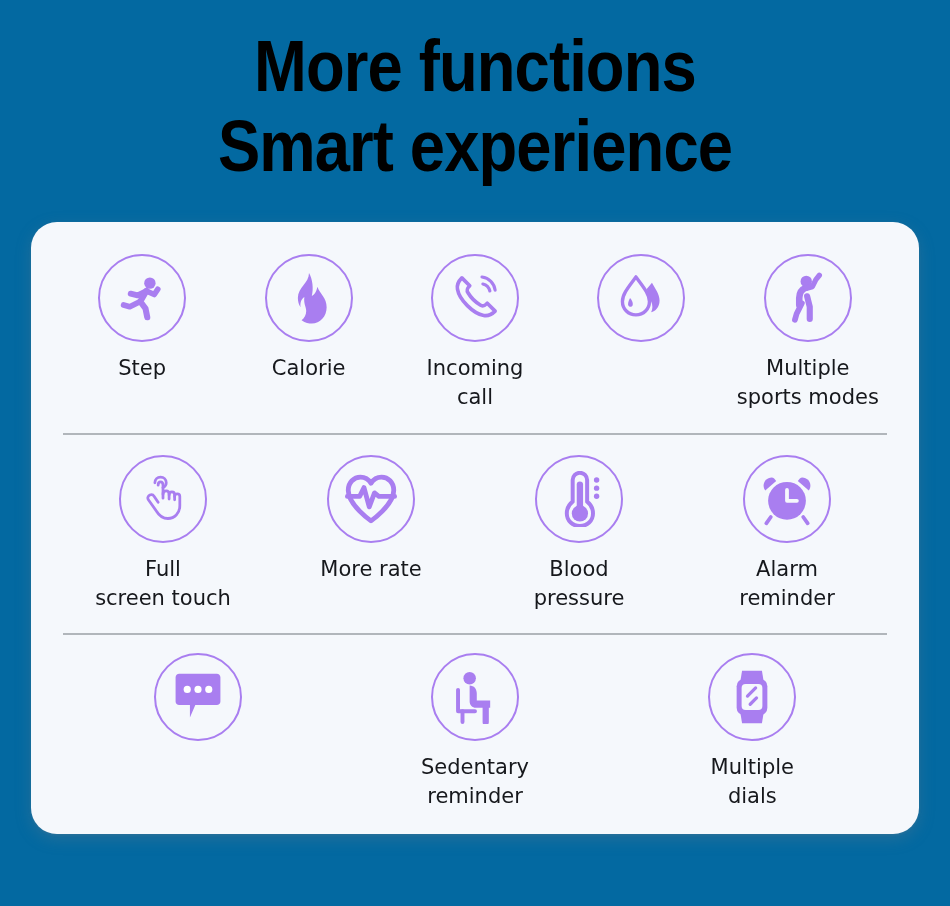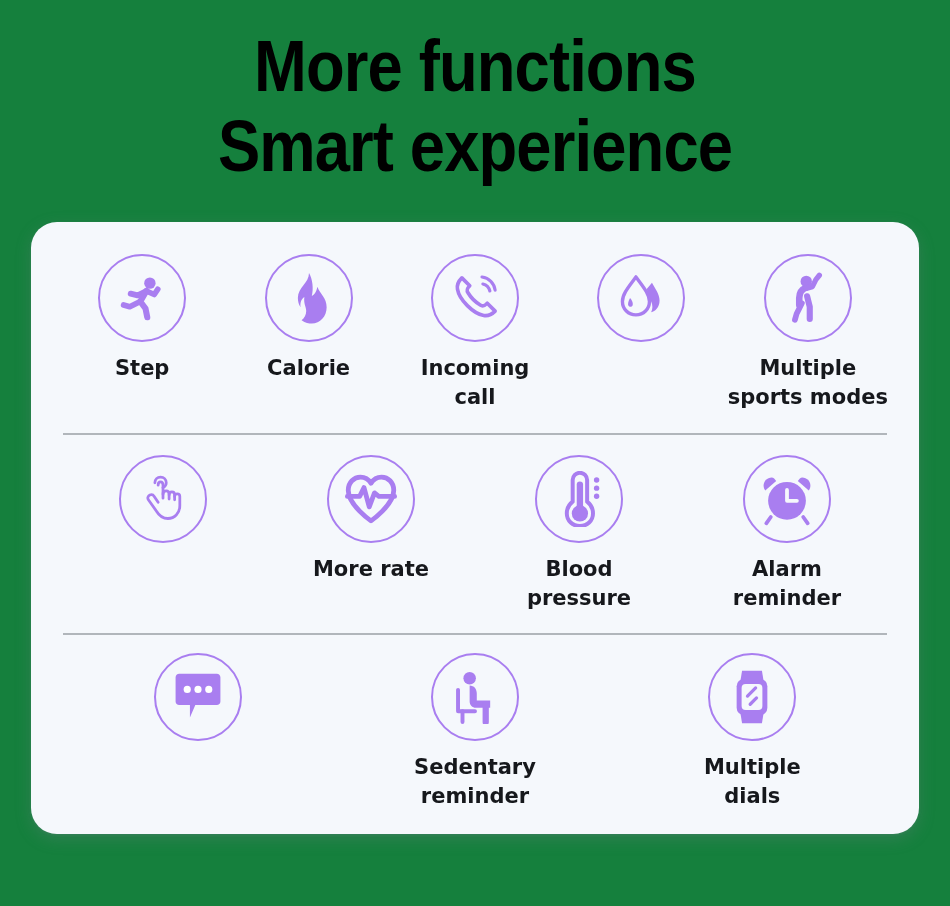--- a/index.html
+++ b/index.html
@@ -9,21 +9,21 @@
     height: 906px;
     background: #ffffff;
     font-family: "DejaVu Sans", "Liberation Sans", sans-serif;
     overflow: hidden;
   }
 
   #page {
     position: relative;
     width: 950px;
     height: 906px;
-    background: #15803d;
+    background: #0369a1;
   }
 
   
   .heading {
     position: absolute;
     top: 26px;
     left: 0;
     width: 950px;
     text-align: center;
     color: #000000;
@@ -104,21 +104,20 @@
   .circle svg { display: block; }
 
   .label {
     margin-top: 12px;
     text-align: center;
     color: #16181c;
     font-size: 21px;
     line-height: 29px;
     font-family: "DejaVu Sans", "Liberation Sans", sans-serif;
     white-space: pre-line;
-    font-weight: bold;
   }
 </style>
 </head>
 <body>
 
 <div id="page">
 
   <div class="heading">
     <span class="line">More functions</span>
     <span class="line">Smart experience</span>
@@ -195,20 +194,22 @@
         <div class="cell">
           <div class="circle">
             <svg width="52" height="52" viewBox="0 0 64 64" fill="none">
               <path d="M22 12 C22 8 25 5 29 5 C33 5 36 8 36 12 C36 15 34 17 32 18" stroke="#a97ef0" stroke-width="3.4" fill="none" stroke-linecap="round"></path>
               <path d="M26 15 C26 12.5 27.5 11 29 11 C30.5 11 32 12.5 32 15 L32 31" stroke="#a97ef0" stroke-width="3.4" fill="none" stroke-linecap="round"></path>
               <path d="M32 26 C32 23 34 22 36 22 C38 22 39.5 23.5 39.5 26 L39.5 32" stroke="#a97ef0" stroke-width="3.4" fill="none" stroke-linecap="round"></path>
               <path d="M39.5 27 C39.5 24.5 41.2 23.3 43 23.3 C44.8 23.3 46.3 24.8 46.3 27 L46.3 33" stroke="#a97ef0" stroke-width="3.4" fill="none" stroke-linecap="round"></path>
               <path d="M46.3 29 C46.3 26.8 48 25.6 49.6 25.6 C51.3 25.6 52.7 27 52.7 29 L52.7 40 C52.7 50 46 56 38 56 C31 56 27 52 24 47 L14 33 C12.5 30.8 13.5 28.2 15.8 27.2 C17.8 26.3 20 27 21.2 28.8 L26 36" stroke="#a97ef0" stroke-width="3.4" fill="none" stroke-linecap="round" stroke-linejoin="round"></path>
             </svg>
           </div>
+          <div class="label">Full
+screen touch</div>
         </div>
 
         <div class="cell">
           <div class="circle">
             <svg width="56" height="52" viewBox="0 0 64 58" fill="none">
               <path d="M32 54 C32 54 6 36 6 19 C6 10 12.5 4 20 4 C25.5 4 29.5 7 32 11 C34.5 7 38.5 4 44 4 C51.5 4 58 10 58 19 C58 36 32 54 32 54 Z" stroke="#a97ef0" stroke-width="5.5" fill="none" stroke-linejoin="round"></path>
               <path d="M5 26 L19 26 L24 16 L30 38 L36 22 L41 26 L59 26" stroke="#a97ef0" stroke-width="5.5" fill="none" stroke-linecap="round" stroke-linejoin="round"></path>
             </svg>
           </div>
           <div class="label">More rate</div>

